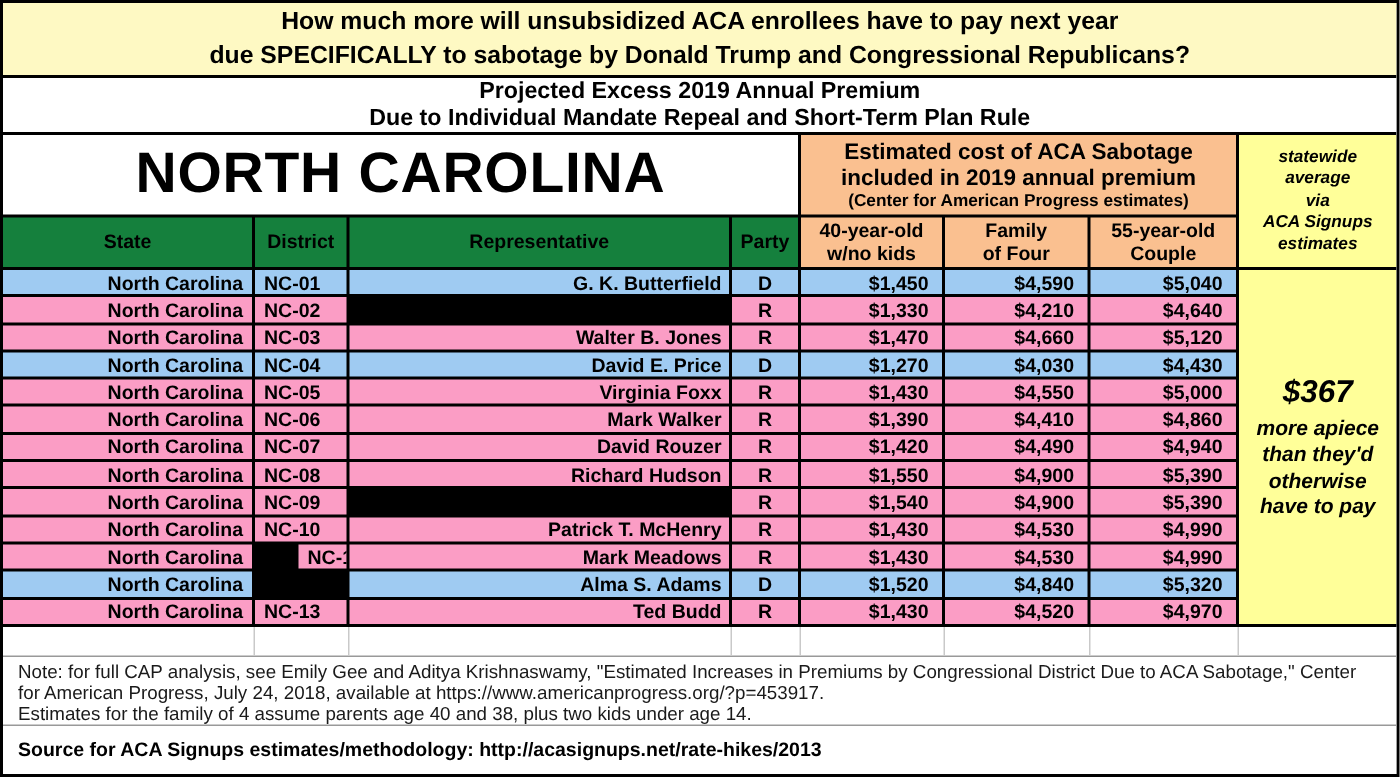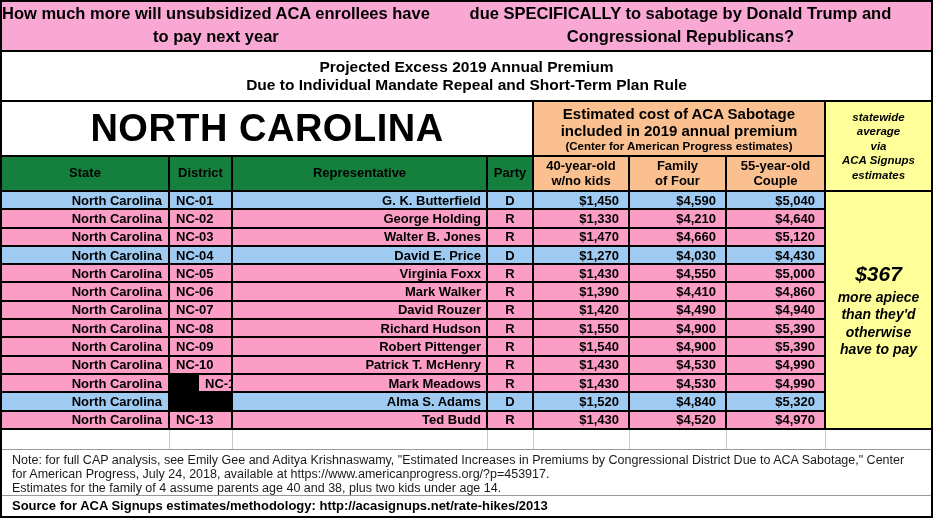--- a/index.html
+++ b/index.html
@@ -14,33 +14,33 @@
     height: 518px;
     border: 2px solid #000;
     background: #fff;
     display: flex;
     flex-direction: column;
     overflow: hidden;
   }
   
   .banner {
     height: 50px;
-    background: #f9a8d4;
+    background: #fef9c3;
     border-bottom: 2px solid #000;
     display: flex;
-    flex-direction: row;
+    flex-direction: column;
     justify-content: center;
     text-align: center;
     font-weight: bold;
     font-size: 16.5px;
     line-height: 23px;
   }
   
   .subtitle {
-    height: 50px;
+    height: 38px;
     border-bottom: 2px solid #000;
     display: flex;
     flex-direction: column;
     justify-content: center;
     text-align: center;
     font-weight: bold;
     font-size: 15.5px;
     line-height: 18px;
     background: #fff;
   }
@@ -216,21 +216,20 @@
 
   <div class="cell datacell cell-state dem" style="grid-area: 3 / 1;">North Carolina</div>
       <div class="cell datacell cell-district dem" style="grid-area: 3 / 2;">NC-01</div>
       <div class="cell datacell cell-rep dem" style="grid-area: 3 / 3;">G. K. Butterfield</div>
       <div class="cell datacell cell-party dem" style="grid-area: 3 / 4;">D</div>
       <div class="cell datacell cell-money dem" style="grid-area: 3 / 5;">$1,450</div>
       <div class="cell datacell cell-money dem" style="grid-area: 3 / 6;">$4,590</div>
       <div class="cell datacell cell-money dem" style="grid-area: 3 / 7;">$5,040</div>
       <div class="cell datacell cell-state rep" style="grid-area: 4 / 1;">North Carolina</div>
       <div class="cell datacell cell-district rep" style="grid-area: 4 / 2;">NC-02</div>
-      <div class="cell datacell cell-rep rep" style="grid-area: 4 / 3;">George Holding</div>
       <div class="cell datacell cell-party rep" style="grid-area: 4 / 4;">R</div>
       <div class="cell datacell cell-money rep" style="grid-area: 4 / 5; padding-left: 48px;">$1,330</div>
       <div class="cell datacell cell-money rep" style="grid-area: 4 / 6;">$4,210</div>
       <div class="cell datacell cell-money rep" style="grid-area: 4 / 7;">$4,640</div>
       <div class="cell datacell cell-state rep" style="grid-area: 5 / 1;">North Carolina</div>
       <div class="cell datacell cell-district rep" style="grid-area: 5 / 2;">NC-03</div>
       <div class="cell datacell cell-rep rep" style="grid-area: 5 / 3;">Walter B. Jones</div>
       <div class="cell datacell cell-party rep" style="grid-area: 5 / 4;">R</div>
       <div class="cell datacell cell-money rep" style="grid-area: 5 / 5;">$1,470</div>
       <div class="cell datacell cell-money rep" style="grid-area: 5 / 6;">$4,660</div>
@@ -265,21 +264,20 @@
       <div class="cell datacell cell-money rep" style="grid-area: 9 / 7;">$4,940</div>
       <div class="cell datacell cell-state rep" style="grid-area: 10 / 1;">North Carolina</div>
       <div class="cell datacell cell-district rep" style="grid-area: 10 / 2;">NC-08</div>
       <div class="cell datacell cell-rep rep" style="grid-area: 10 / 3;">Richard Hudson</div>
       <div class="cell datacell cell-party rep" style="grid-area: 10 / 4;">R</div>
       <div class="cell datacell cell-money rep" style="grid-area: 10 / 5;">$1,550</div>
       <div class="cell datacell cell-money rep" style="grid-area: 10 / 6;">$4,900</div>
       <div class="cell datacell cell-money rep" style="grid-area: 10 / 7;">$5,390</div>
       <div class="cell datacell cell-state rep" style="grid-area: 11 / 1;">North Carolina</div>
       <div class="cell datacell cell-district rep" style="grid-area: 11 / 2;">NC-09</div>
-      <div class="cell datacell cell-rep rep" style="grid-area: 11 / 3;">Robert Pittenger</div>
       <div class="cell datacell cell-party rep" style="grid-area: 11 / 4;">R</div>
       <div class="cell datacell cell-money rep" style="grid-area: 11 / 5;">$1,540</div>
       <div class="cell datacell cell-money rep" style="grid-area: 11 / 6;">$4,900</div>
       <div class="cell datacell cell-money rep" style="grid-area: 11 / 7;">$5,390</div>
       <div class="cell datacell cell-state rep" style="grid-area: 12 / 1;">North Carolina</div>
       <div class="cell datacell cell-district rep" style="grid-area: 12 / 2;">NC-10</div>
       <div class="cell datacell cell-rep rep" style="grid-area: 12 / 3;">Patrick T. McHenry</div>
       <div class="cell datacell cell-party rep" style="grid-area: 12 / 4;">R</div>
       <div class="cell datacell cell-money rep" style="grid-area: 12 / 5;">$1,430</div>
       <div class="cell datacell cell-money rep" style="grid-area: 12 / 6;">$4,530</div>

